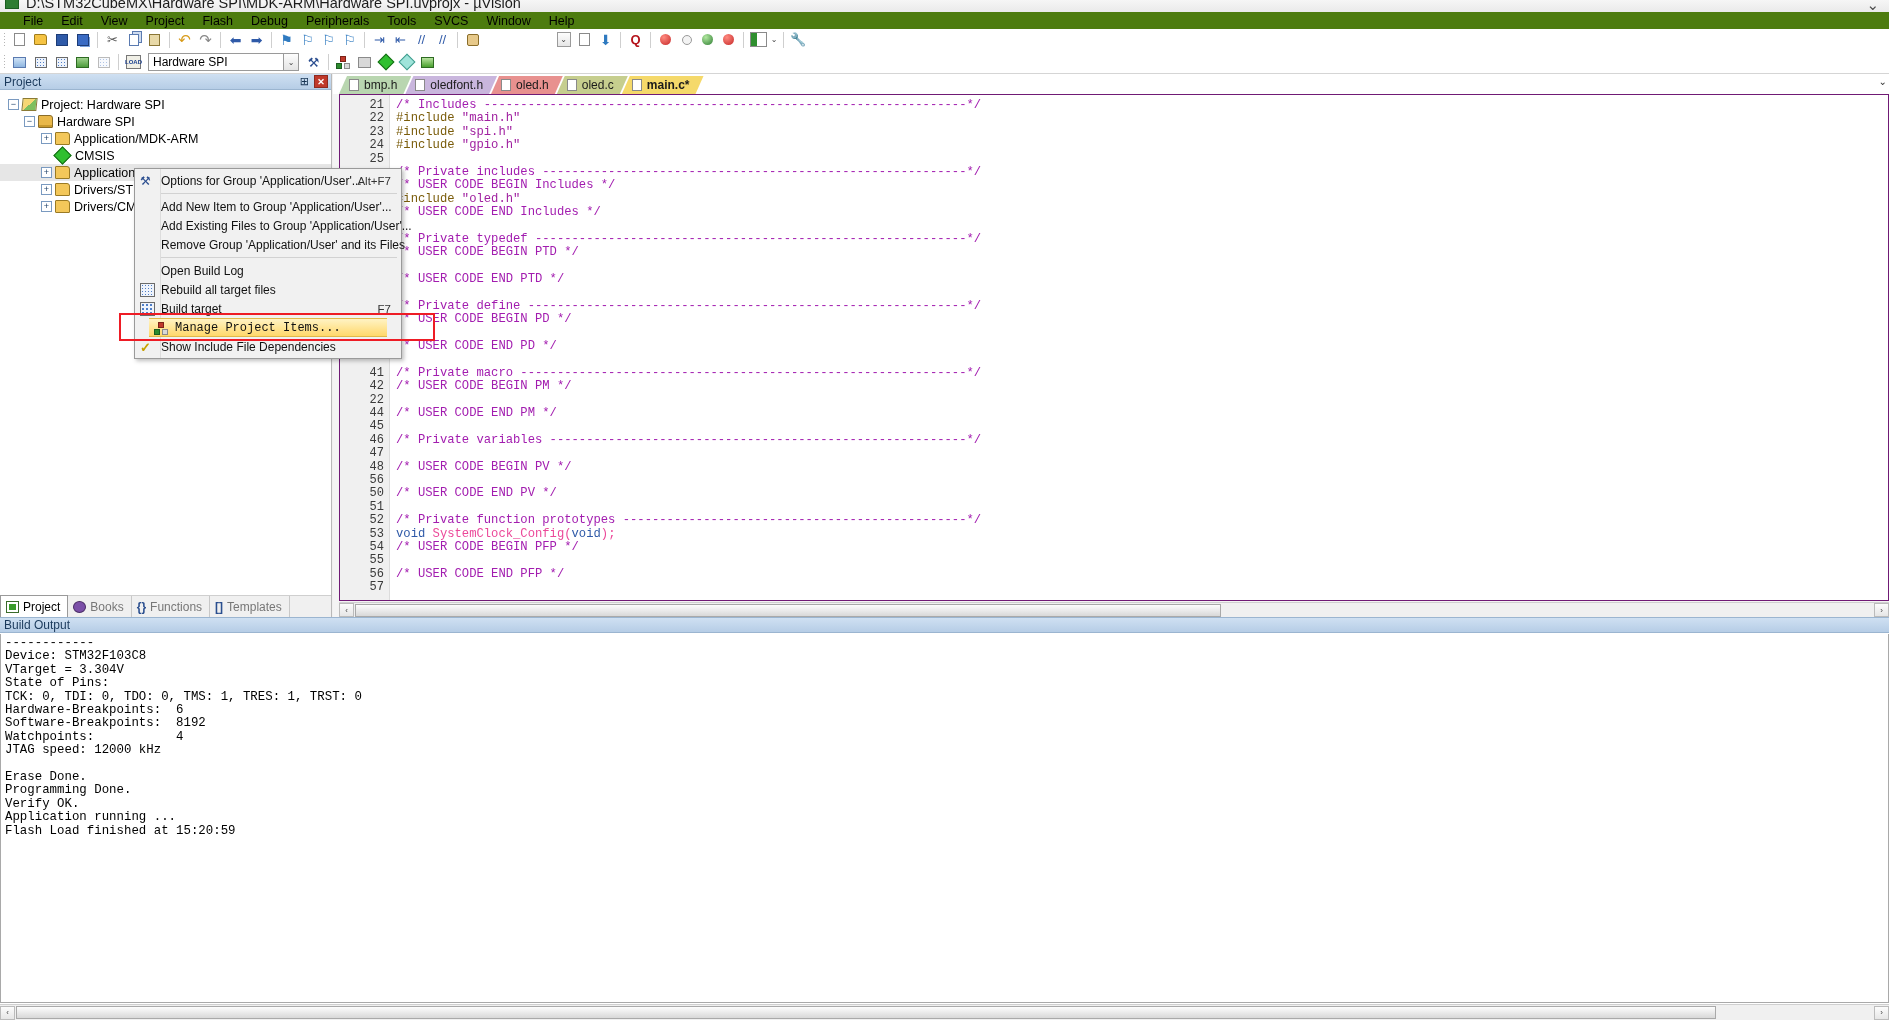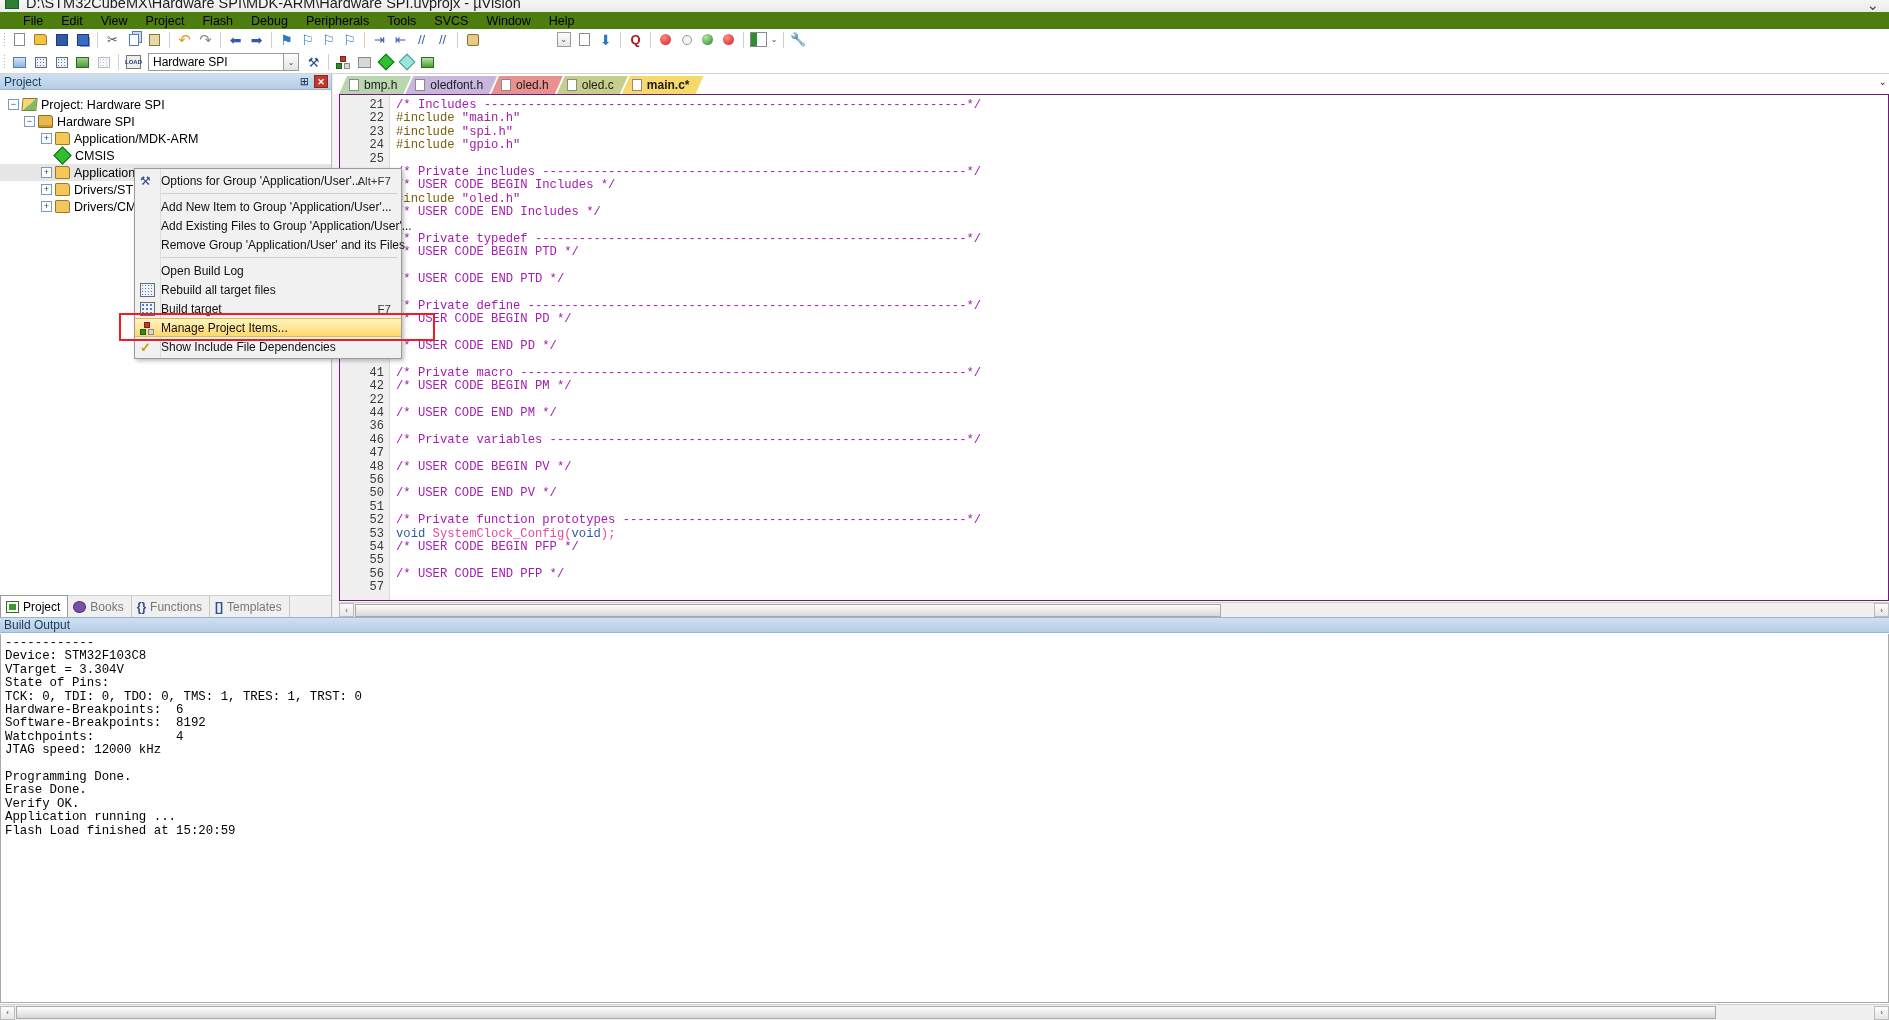--- a/index.html
+++ b/index.html
@@ -323,21 +323,22 @@
     position: absolute; left: 5px; top: 3px;
     width: 15px; height: 14px;
   }
   .cmi .accel {
     position: absolute; right: 10px;
     font-size: 11.5px; color: #333;
   }
   .cmi.highlight {
     background: linear-gradient(#fff3c4, #ffd86b);
     border-top: 1px solid #e0b94a; border-bottom: 1px solid #e0b94a;
-    margin: 0 0;
+    margin: 0 14px;
+    font-family: Liberation Mono, monospace;
   }
   .cmsep { height: 1px; background: #d2d2d2; margin: 3px 4px 3px 26px; }
   .ico-wand { color:#2a4d8f; font-size:12px; }
   .ico-rebuild { width:14px;height:13px;border:1px solid #6a6a6a;background:#eef3fb;
     background-image: radial-gradient(#4f7ec7 40%, transparent 42%); background-size:3px 3px;}
   .ico-build { width:14px;height:13px;border:1px solid #6a6a6a;background:#eef3fb;
     background-image: radial-gradient(#4f7ec7 40%, transparent 42%); background-size:4px 4px;}
   .ico-manage { width:15px;height:13px; position:relative; }
   .ico-manage i { position:absolute; display:block; }
   .ico-manage .m1 { left:4px; top:0; width:6px; height:6px; background:#c0392b; border:1px solid #7d2318; }
@@ -626,21 +627,21 @@
           <div class="ln"></div>
           <div class="ln"></div>
           <div class="ln"></div>
           <div class="ln"></div>
           <div class="ln"></div>
           <div class="ln"></div>
           <div class="ln">41</div>
           <div class="ln">42</div>
           <div class="ln">22</div>
           <div class="ln">44</div>
-          <div class="ln">36</div>
+          <div class="ln">45</div>
           <div class="ln">46</div>
           <div class="ln">47</div>
           <div class="ln">48</div>
           <div class="ln">56</div>
           <div class="ln">50</div>
           <div class="ln">51</div>
           <div class="ln">52</div>
           <div class="ln">53</div>
           <div class="ln">54</div>
           <div class="ln">55</div>
@@ -704,22 +705,22 @@
           <div class="bl">------------</div>
           <div class="bl">Device: STM32F103C8</div>
           <div class="bl">VTarget = 3.304V</div>
           <div class="bl">State of Pins:</div>
           <div class="bl">TCK: 0, TDI: 0, TDO: 0, TMS: 1, TRES: 1, TRST: 0</div>
           <div class="bl">Hardware-Breakpoints:  6</div>
           <div class="bl">Software-Breakpoints:  8192</div>
           <div class="bl">Watchpoints:           4</div>
           <div class="bl">JTAG speed: 12000 kHz</div>
           <div class="bl">&nbsp;</div>
+          <div class="bl">Erase Done.</div>
           <div class="bl">Programming Done.</div>
-          <div class="bl">Erase Done.</div>
           <div class="bl">Verify OK.</div>
           <div class="bl">Application running ...</div>
           <div class="bl">Flash Load finished at 15:20:59</div>
         </div>
       <div class="build-scroll">
         <div class="hs-arrow">‹</div>
         <div class="hs-thumb" style="width:1700px;margin-left:1px;"></div>
         <div style="flex:1"></div>
         <div class="hs-arrow">›</div>
       </div>

